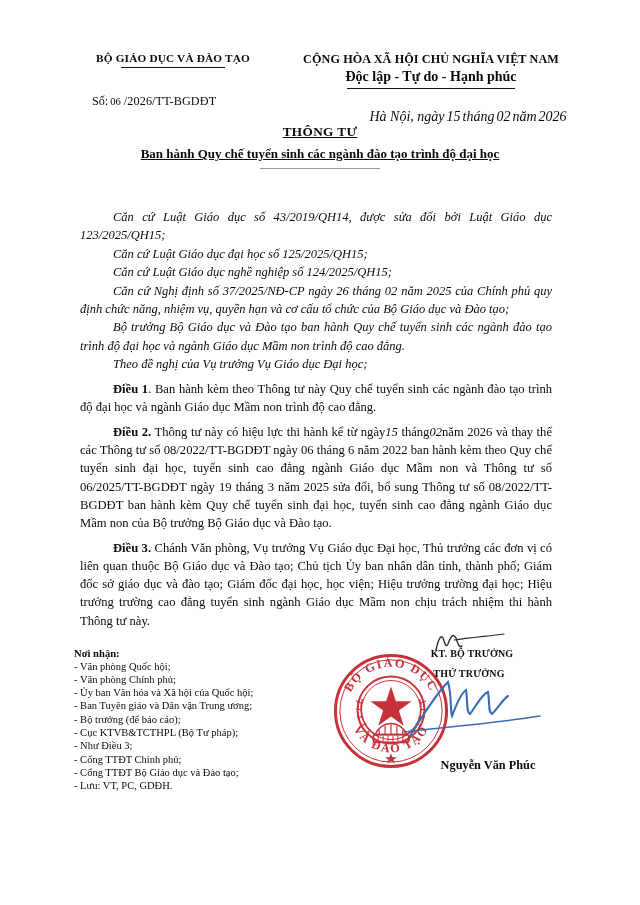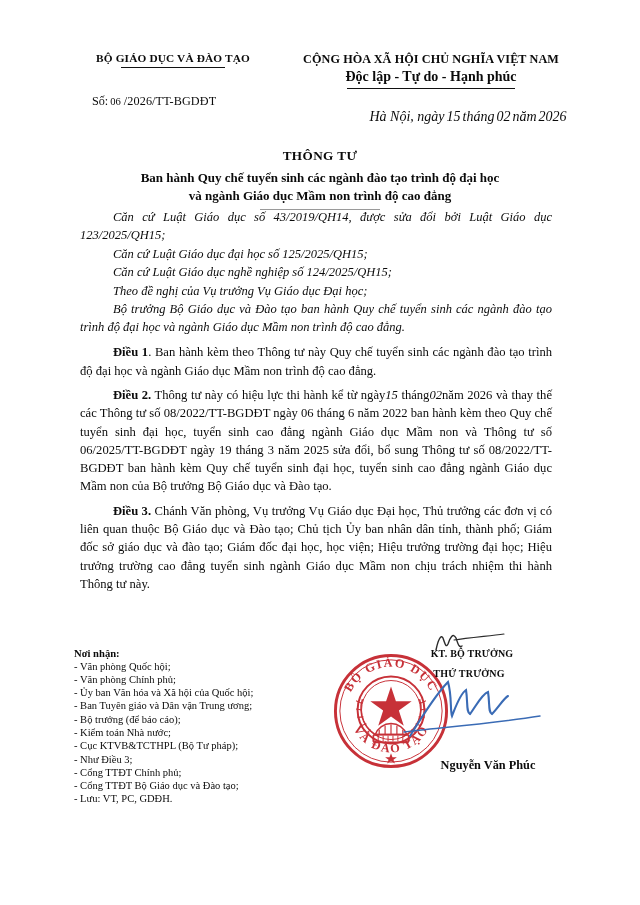--- a/index.html
+++ b/index.html
@@ -95,23 +95,24 @@
     font-size: 14px;
     font-style: italic;
     white-space: nowrap;
   }
   .doc-place-date .dv { padding: 0 2px; }
 
   
   .title-block {
     position: absolute;
     left: 70px;
-    top: 148px;
+    top: 124px;
     width: 500px;
     text-align: center;
+    text-decoration: underline;
   }
   .title-main {
     font-size: 13.2px;
     font-weight: bold;
     letter-spacing: 0.4px;
   }
   .title-sub {
     font-size: 13px;
     font-weight: bold;
     line-height: 17.5px;
@@ -251,32 +252,32 @@
   </div>
 
   <div class="doc-place-date">
     <span>Hà Nội, ngày</span><span class="dv">15</span><span>tháng</span><span class="dv">02</span><span>năm</span><span class="dv">2026</span>
   </div>
 
   <div class="title-block">
     <div class="title-main">THÔNG TƯ</div>
     <div class="title-sub">
       <span>Ban hành Quy chế tuyển sinh các ngành đào tạo trình độ đại học</span><br>
-      <span>và ngành Giáo dục Mầm non trình độ cao đẳng</span>
     </div>
     <div class="rule-under-title"></div>
   </div>
 
   <div class="body-block">
 
     <p class="para ital">Căn cứ Luật Giáo dục số 43/2019/QH14, được sửa đổi bởi Luật Giáo dục 123/2025/QH15;</p>
     <p class="para ital">Căn cứ Luật Giáo dục đại học số 125/2025/QH15;</p>
     <p class="para ital">Căn cứ Luật Giáo dục nghề nghiệp số 124/2025/QH15;</p>
+    <p class="para ital">Căn cứ Nghị định số 37/2025/NĐ-CP ngày 26 tháng 02 năm 2025 của Chính phủ quy định chức năng, nhiệm vụ, quyền hạn và cơ cấu tổ chức của Bộ Giáo dục và Đào tạo;</p>
+    <p class="para ital">Bộ trưởng Bộ Giáo dục và Đào tạo ban hành Quy chế tuyển sinh các ngành đào tạo trình độ đại học và ngành Giáo dục Mầm non trình độ cao đẳng.</p>
     <p class="para ital">Theo đề nghị của Vụ trưởng Vụ Giáo dục Đại học;</p>
-    <p class="para ital">Bộ trưởng Bộ Giáo dục và Đào tạo ban hành Quy chế tuyển sinh các ngành đào tạo trình độ đại học và ngành Giáo dục Mầm non trình độ cao đẳng.</p>
 
     <p class="para gap">
       <span class="art-lbl">Điều 1</span><span>.</span><span> Ban hành kèm theo Thông tư này Quy chế tuyển sinh các ngành đào tạo trình độ đại học và ngành Giáo dục Mầm non trình độ cao đẳng.</span>
     </p>
 
     <p class="para gap">
       <span class="art-lbl">Điều 2.</span><span> Thông tư này có hiệu lực thi hành kể từ ngày</span><span class="inline-ital">15</span><span> tháng</span><span class="inline-ital">02</span><span>năm 2026 và thay thế các Thông tư số 08/2022/TT-BGDĐT ngày 06 tháng 6 năm 2022 ban hành kèm theo Quy chế tuyển sinh đại học, tuyển sinh cao đẳng ngành Giáo dục Mầm non và Thông tư số 06/2025/TT-BGDĐT ngày 19 tháng 3 năm 2025 sửa đổi, bổ sung Thông tư số 08/2022/TT-BGDĐT ban hành kèm Quy chế tuyển sinh đại học, tuyển sinh cao đẳng ngành Giáo dục Mầm non của Bộ trưởng Bộ Giáo dục và Đào tạo.</span>
     </p>
 
     <p class="para gap">
@@ -286,21 +287,20 @@
 
   <div class="footer">
 
     <div class="recip">
       <div class="recip-title">Nơi nhận:</div>
       <div class="recip-item">- Văn phòng Quốc hội;</div>
       <div class="recip-item">- Văn phòng Chính phủ;</div>
       <div class="recip-item">- Ủy ban Văn hóa và Xã hội của Quốc hội;</div>
       <div class="recip-item">- Ban Tuyên giáo và Dân vận Trung ương;</div>
       <div class="recip-item">- Bộ trưởng (để báo cáo);</div>
-      <div class="recip-item">- Kiểm toán Nhà nước;</div>
       <div class="recip-item">- Cục KTVB&amp;TCTHPL (Bộ Tư pháp);</div>
       <div class="recip-item">- Như Điều 3;</div>
       <div class="recip-item">- Cổng TTĐT Chính phủ;</div>
       <div class="recip-item">- Cổng TTĐT Bộ Giáo dục và Đào tạo;</div>
       <div class="recip-item">- Lưu: VT, PC, GDĐH.</div>
     </div>
 
     <div class="sign-block">
       <div class="sign-role1">KT. BỘ TRƯỞNG</div>
       <div class="sign-role2">THỨ TRƯỞNG</div>

